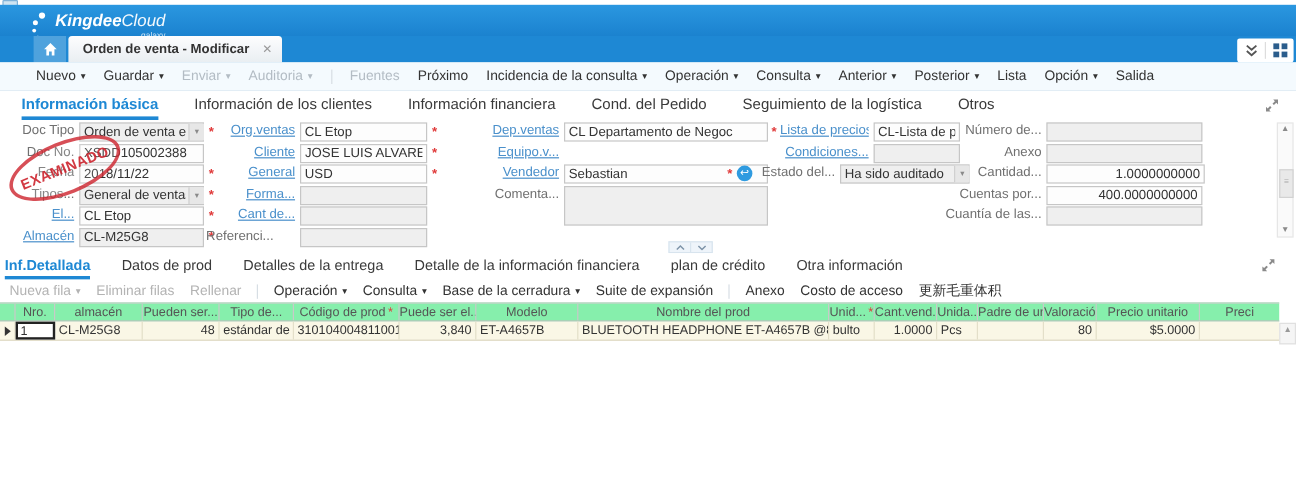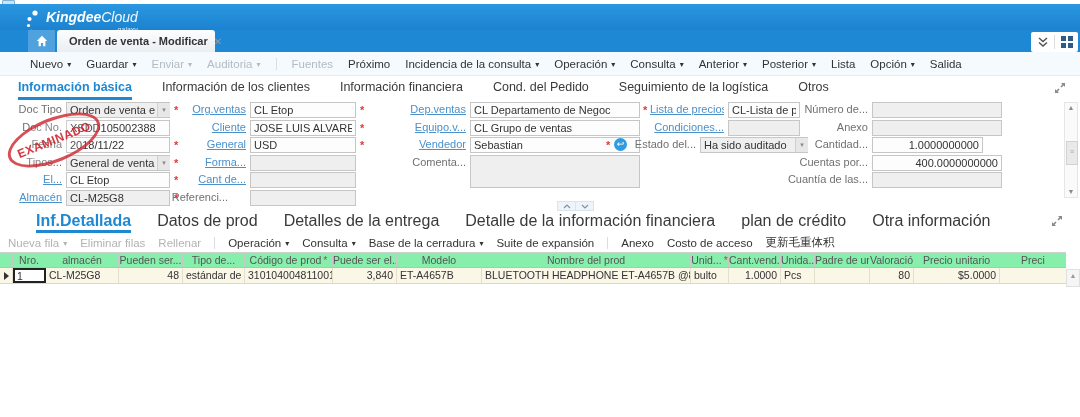--- a/index.html
+++ b/index.html
@@ -15,37 +15,37 @@
   .logo-kingdee{font-weight:bold;font-style:italic;font-size:14px;}
   .logo-cloud{font-weight:300;font-size:14px;font-style:italic;opacity:.95;}
   .logo-galaxy{display:block;text-align:right;font-size:7px;opacity:.8;margin-top:-1px;}
   .topmenu{right:10px;top:8px;display:flex;align-items:center;gap:19px;color:#fff;font-size:12px;}
   .topmenu .itm{white-space:nowrap;cursor:pointer;}
   .caret::after{content:"▾";font-size:8px;margin-left:4px;position:relative;top:-1px;}
   .searchbox{position:relative;width:110px;height:18px;background:#fff;border-radius:2px;}
   .searchbox input{width:100%;height:100%;border:0;background:transparent;font-family:inherit;font-size:11px;color:#333;padding:0 20px 0 6px;box-sizing:border-box;outline:none;}
   .search-ic{position:absolute;right:3px;top:2px;}
   .hometab{left:28px;top:30px;width:27px;height:22px;background:rgba(255,255,255,.22);display:flex;align-items:center;justify-content:center;cursor:pointer;}
-  .doctab{left:57px;top:30px;width:158px;height:22px;background:linear-gradient(#fdfdfe,#e9eef2);border-radius:3px 3px 0 0;display:flex;align-items:center;padding:0 8px 0 12px;box-sizing:border-box;cursor:pointer;}
+  .doctab{left:57px;top:30px;width:178px;height:22px;background:linear-gradient(#fdfdfe,#e9eef2);border-radius:3px 3px 0 0;display:flex;align-items:center;padding:0 8px 0 12px;box-sizing:border-box;cursor:pointer;}
   .doctab .lbl{font-size:11px;font-weight:bold;color:#333;white-space:nowrap;flex:1;}
   .tab-close{color:#999;font-size:10px;margin-left:6px;cursor:pointer;}
   .tab-close::before{content:"✕";}
   .winctl{right:2px;top:32px;height:20px;background:#fff;border-radius:2px;display:flex;align-items:center;}
   .winctl .cell{width:23px;height:20px;display:flex;align-items:center;justify-content:center;cursor:pointer;}
   .winctl .div{width:1px;height:14px;background:#ddd;}
   
   .menubar{left:0;top:52px;width:1080px;height:24px;background:#f4fafe;border-bottom:1px solid #e2edf5;display:flex;align-items:center;gap:15px;padding-left:30px;box-sizing:border-box;font-size:11.5px;color:#333;}
   .menubar .mi{white-space:nowrap;cursor:pointer;}
   .menubar .mi.dis{color:#b3bcc4;cursor:default;}
   .vsep{width:1px;height:12px;background:#d7dee4;}
   
   .formtabs{left:0;top:76px;width:1080px;height:24px;background:#fff;display:flex;align-items:stretch;gap:30px;padding-left:18px;box-sizing:border-box;font-size:12.5px;color:#3a3a3a;}
   .ftab{display:flex;align-items:center;border-bottom:3px solid transparent;white-space:nowrap;cursor:pointer;}
   .ftab.active{color:#1e88d4;font-weight:bold;border-bottom-color:#1e88d4;}
-  .detailtabs{left:0;top:211px;width:916px;height:22px;background:#fff;display:flex;align-items:stretch;gap:26px;padding-left:36px;box-sizing:border-box;font-size:16px;color:#3a3a3a;}
+  .detailtabs{left:0;top:211px;width:916px;height:22px;background:#fff;display:flex;align-items:stretch;gap:26px;padding-left:4px;box-sizing:border-box;font-size:12px;color:#3a3a3a;}
   .dtab{display:flex;align-items:center;border-bottom:3px solid transparent;white-space:nowrap;cursor:pointer;}
   .dtab.active{color:#1e88d4;font-weight:bold;border-bottom-color:#1e88d4;}
   .expand-ic{cursor:pointer;}
   
   .formarea{left:0;top:100px;width:1080px;height:103px;background:#fff;}
   .f-label{position:absolute;height:15px;line-height:15px;font-size:11px;color:#707070;text-align:right;white-space:nowrap;overflow:hidden;}
   .f-label.link{color:#4a90cb;text-decoration:underline;cursor:pointer;}
   .f-input{position:absolute;height:16px;box-sizing:border-box;border:1px solid #c6c6c6;background:#efefef;font-size:11px;color:#333;padding:0 3px;font-family:inherit;outline:none;}
   .f-input.white{background:#fdfdfd;}
   .f-input.num{text-align:right;}
@@ -209,21 +209,20 @@
     <input class="f-input" readonly="" style="left: 250px; top: 72px; width: 106px;" value="">
 
     <span class="f-label" style="left:160px;top:90px;width:68px">Referenci...</span>
     <input class="f-input" readonly="" style="left: 250px; top: 90px; width: 106px;" value="">
 
     <span class="f-label link" style="left:396px;top:2px;width:70px">Dep.ventas</span>
     <input class="f-input white" readonly="" style="left: 470px; top: 2px; width: 170px;" value="CL Departamento de Negoc">
     <span class="ast" style="left:643px;top:2px">*</span>
 
     <span class="f-label link" style="left:396px;top:20px;width:70px">Equipo.v...</span>
-    <input class="f-input white" readonly="" style="left: 470px; top: 20px; width: 170px;" value="CL Grupo de ventas">
 
     <span class="f-label link" style="left:396px;top:37px;width:70px">Vendedor</span>
     <input class="f-input white" readonly="" style="left: 470px; top: 37px; width: 170px;" value="Sebastian">
 
     <span class="f-label" style="left:396px;top:55px;width:70px">Comenta...</span>
     <textarea class="f-textarea" readonly="" style="left: 470px; top: 55px; width: 170px; height: 33px;"></textarea>
 
     <span class="f-label link" style="left:650px;top:2px;width:74px">Lista de precios</span>
     <input class="f-input white" readonly="" style="left: 728px; top: 2px; width: 72px;" value="CL-Lista de precios">
 
@@ -236,21 +235,21 @@
     <input class="f-input dd" readonly="" style="left: 700px; top: 37px; width: 108px;" value="Ha sido auditado">
     <span class="ddc" style="left:795px;top:38px"></span>
 
     <span class="f-label" style="left:784px;top:2px;width:84px">Número de...</span>
     <input class="f-input" readonly="" style="left: 872px; top: 2px; width: 130px;" value="">
 
     <span class="f-label" style="left:784px;top:20px;width:84px">Anexo</span>
     <input class="f-input" readonly="" style="left: 872px; top: 20px; width: 130px;" value="">
 
     <span class="f-label" style="left:784px;top:37px;width:84px">Cantidad...</span>
-    <input class="f-input white num" readonly="" style="left: 872px; top: 37px; width: 111px;" value="1.0000000000">
+    <input class="f-input white num" readonly="" style="left: 872px; top: 37px; width: 132px;" value="1.0000000000">
 
     <span class="f-label" style="left:784px;top:55px;width:84px">Cuentas por...</span>
     <input class="f-input white num" readonly="" style="left: 872px; top: 55px; width: 130px;" value="400.0000000000">
 
     <span class="f-label" style="left:784px;top:72px;width:84px">Cuantía de las...</span>
     <input class="f-input" readonly="" style="left: 872px; top: 72px; width: 130px;" value="">
   </div>
 
   <div class="abs stamp">EXAMINADO</div>
 

